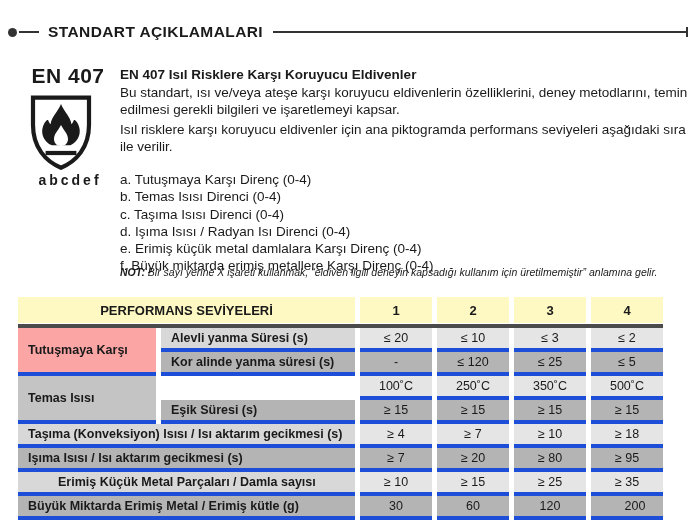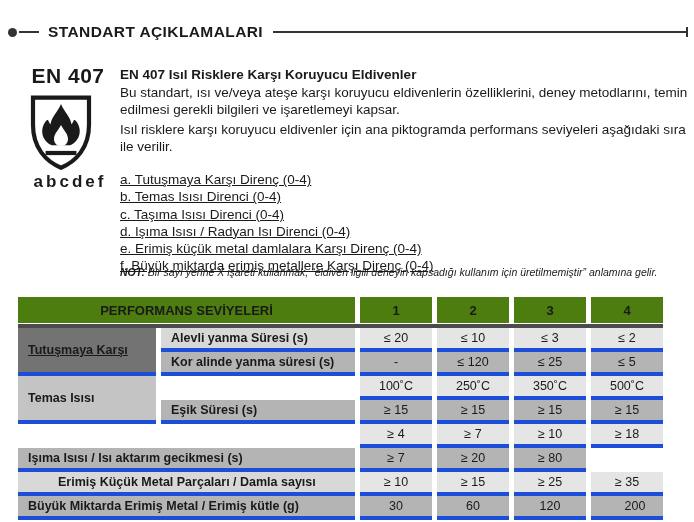--- a/index.html
+++ b/index.html
@@ -13,47 +13,47 @@
   .lead-line { width:20px; height:2px; background:#333; margin:0 9px 0 2px; }
   .page-title { font-weight:bold; font-size:15.5px; letter-spacing:0.4px; white-space:nowrap;text-align:center; }
   .trail-line { flex:1; height:2px; background:#333; margin-left:10px; }
   .end-tick { width:2px; height:10px; background:#333; }
 
   
   .std-code { position:absolute; left:20px; top:64px; width:96px; text-align:center;
               font-weight:bold; font-size:21px; letter-spacing:0.5px; }
   .shield-wrap { position:absolute; left:26px; top:92px; width:70px; height:80px; }
   .pict-letters { position:absolute; left:14px; top:172px; width:112px; text-align:center;
-                  font-weight:bold; font-size:17px; letter-spacing:3px; }
+                  font-weight:bold; font-size:14px; letter-spacing:3px; }
 
   
   .txt { position:absolute; left:120px; width:572px; font-size:13.5px; line-height:17px; }
   .std-heading { top:66px; font-weight:bold; }
   .para1 { top:84px; }
   .para2 { top:121px; }
-  .std-list { top:171px;text-decoration:underline; }
+  .std-list { top:171px; }
   .std-list div { line-height:17.3px; }
   .note-line { top:266px; font-size:10.5px; font-style:italic; line-height:13px; width:578px; }
   .note-line b { font-weight:bold; }
 
   
   .perf-table { position:absolute; left:18px; top:297px;
                 display:grid;
                 grid-template-columns:138px 194px 72px 72px 72px 72px;
                 grid-template-rows:27px 4px repeat(8, 24px);
                 column-gap:5px; }
   .cell { display:flex; align-items:center; font-size:12.5px;
           border-bottom:4px solid #1d4ed8; overflow:hidden; white-space:nowrap; }
-  .hd   { background:#4d7c0f; font-weight:bold; justify-content:center; font-size:13px;
+  .hd   { background:#fef9c3; font-weight:bold; justify-content:center; font-size:13px;
           border-bottom:1px solid #fff; }
   .sep  { background:#4b4b4b; border:none; }
   .grp  { font-weight:bold; padding-left:10px; }
   .lab  { font-weight:bold; padding-left:10px; }
   .val  { justify-content:center; }
-  .bg-glight { background:#737373;text-decoration:underline; }
+  .bg-glight { background:#fca5a5; }
   .bg-gdark  { background:#c4c4c4; }
   .bg-llight { background:#d8d8d8; }
   .bg-vlight { background:#e5e5e5; }
   .bg-dark   { background:#b4b4b4; }
 </style>
 </head>
 <body>
 
 <div class="title-row">
   <span class="bullet"></span>
@@ -119,29 +119,31 @@
   <div class="cell val bg-vlight" style="grid-column:4; grid-row:5;">250˚C</div>
   <div class="cell val bg-vlight" style="grid-column:5; grid-row:5;">350˚C</div>
   <div class="cell val bg-vlight" style="grid-column:6; grid-row:5;">500˚C</div>
 
   <div class="cell lab bg-dark" style="grid-column:2; grid-row:6;">Eşik Süresi (s)</div>
   <div class="cell val bg-dark" style="grid-column:3; grid-row:6;">≥ 15</div>
   <div class="cell val bg-dark" style="grid-column:4; grid-row:6;">≥ 15</div>
   <div class="cell val bg-dark" style="grid-column:5; grid-row:6;">≥ 15</div>
   <div class="cell val bg-dark" style="grid-column:6; grid-row:6;">≥ 15</div>
 
+  <div class="cell lab bg-llight" style="grid-column:1 / 3; grid-row:7;">Taşıma (Konveksiyon) Isısı / Isı aktarım gecikmesi (s)</div>
   <div class="cell val bg-vlight" style="grid-column:3; grid-row:7;">≥ 4</div>
   <div class="cell val bg-vlight" style="grid-column:4; grid-row:7;">≥ 7</div>
   <div class="cell val bg-vlight" style="grid-column:5; grid-row:7;">≥ 10</div>
   <div class="cell val bg-vlight" style="grid-column:6; grid-row:7;">≥ 18</div>
 
   <div class="cell lab bg-dark" style="grid-column:1 / 3; grid-row:8;">Işıma Isısı / Isı aktarım gecikmesi (s)</div>
   <div class="cell val bg-dark" style="grid-column:3; grid-row:8;">≥ 7</div>
   <div class="cell val bg-dark" style="grid-column:4; grid-row:8;">≥ 20</div>
   <div class="cell val bg-dark" style="grid-column:5; grid-row:8;">≥ 80</div>
+  <div class="cell val bg-dark" style="grid-column:6; grid-row:8;">≥ 95</div>
 
   <div class="cell lab bg-llight" style="grid-column:1 / 3; grid-row:9;padding-left:40px;">Erimiş Küçük Metal Parçaları / Damla sayısı</div>
   <div class="cell val bg-vlight" style="grid-column:3; grid-row:9;">≥ 10</div>
   <div class="cell val bg-vlight" style="grid-column:4; grid-row:9;">≥ 15</div>
   <div class="cell val bg-vlight" style="grid-column:5; grid-row:9;">≥ 25</div>
   <div class="cell val bg-vlight" style="grid-column:6; grid-row:9;">≥ 35</div>
 
   <div class="cell lab bg-dark" style="grid-column:1 / 3; grid-row:10;">Büyük Miktarda Erimiş Metal / Erimiş kütle (g)</div>
   <div class="cell val bg-dark" style="grid-column:3; grid-row:10;">30</div>
   <div class="cell val bg-dark" style="grid-column:4; grid-row:10;">60</div>

